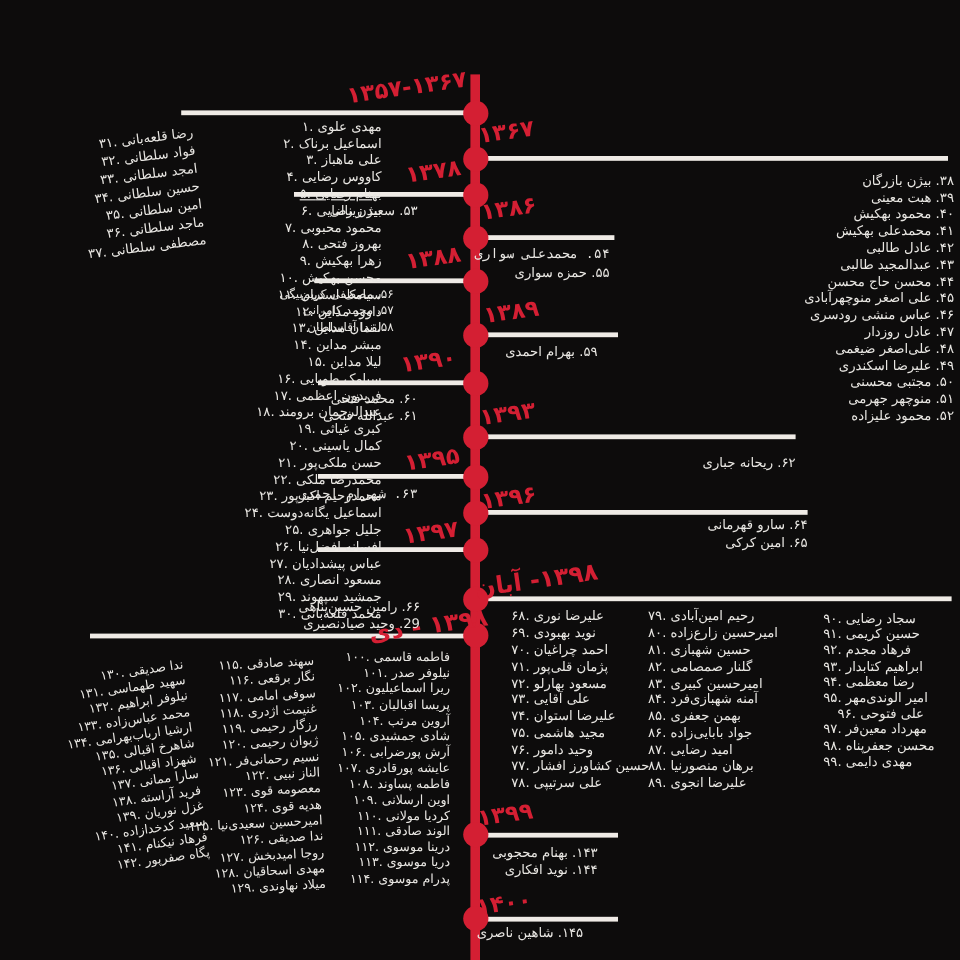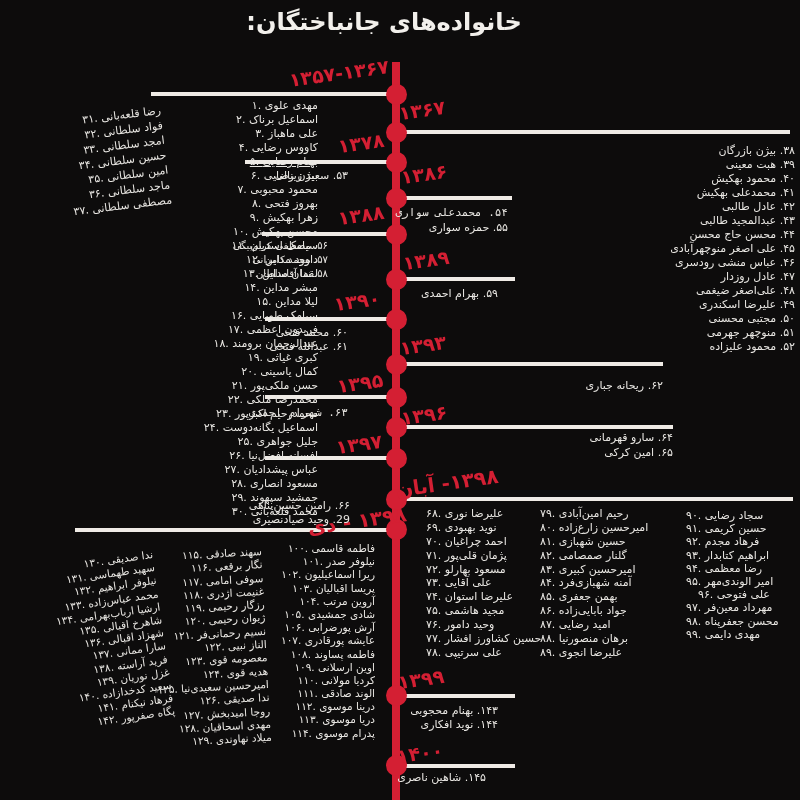--- a/index.html
+++ b/index.html
@@ -12,21 +12,20 @@
   .connector{position:absolute;height:4px;background:#efebe6;}
   .year-label{position:absolute;color:#d41f33;font-weight:bold;white-space:nowrap;
               transform:translate(-50%,-50%) rotate(-8deg);direction:rtl;}
   .group{position:absolute;color:#e9e7e3;white-space:nowrap;}
   .group div{white-space:nowrap;}
 </style>
 </head>
 <body>
 
 <div class="canvas">
-  <div class="title">خانواده‌های جانباختگان:</div>
   <div class="spine" style="left: 392px; width: 8px; top: 62px; height: 738px;"></div>
   <div id="layers">
       <div class="connector" style="left: 151px; width: 245px; top: 92px;"></div>
       <div class="dot" style="left: 385.5px; top: 83.5px;"></div>
       <div class="year-label" style="left: 339px; top: 73px; font-size: 19px;">۱۳۵۷-۱۳۶۷</div>
       <div class="connector" style="left: 396px; width: 394px; top: 130px;"></div>
       <div class="dot" style="left: 385.5px; top: 121.5px;"></div>
       <div class="year-label" style="left: 422px; top: 110px; font-size: 19px;">۱۳۶۷</div>
       <div class="connector" style="left: 245px; width: 151px; top: 160px;"></div>
       <div class="dot" style="left: 385.5px; top: 151.5px;"></div>

